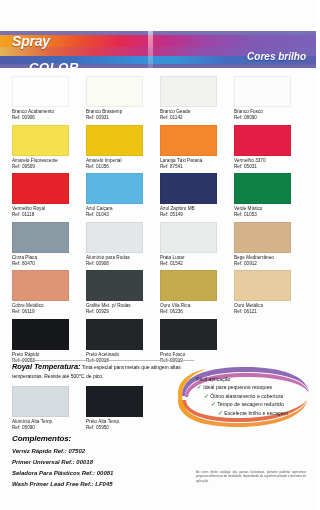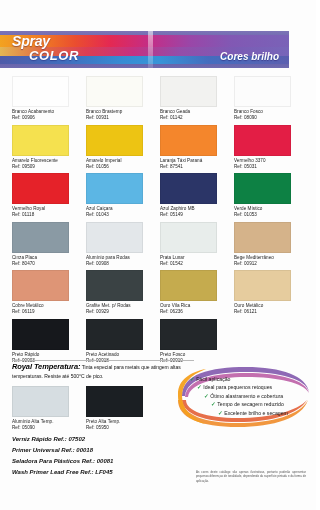--- a/index.html
+++ b/index.html
@@ -22,21 +22,21 @@
     height: 510px;
     background: #fdfdfd;
     box-sizing: border-box;
   }
 
   
   .banner {
     position: absolute;
     left: 0;
     top: 31px;
-    width: 289px;
+    width: 316px;
     height: 37px;
     background:
       linear-gradient(90deg,
         rgba(255,150,20,0.95) 0%,
         rgba(255,80,40,0.95) 24%,
         rgba(235,30,70,0.95) 42%,
         rgba(150,40,150,0.9) 62%,
         rgba(120,70,170,0.85) 78%,
         rgba(110,90,175,0.8) 100%),
       linear-gradient(180deg, #6f63ae 0%, #5a5aa8 100%);
@@ -92,21 +92,21 @@
     color: #ffffff;
     letter-spacing: -0.2px;
     text-shadow: 0 1px 1px rgba(60,20,90,0.5);
   }
   .brand-color {
     font-size: 13px;
     font-weight: bold;
     font-style: italic;
     color: #ffffff;
     margin-left: 17px;
-    margin-top: 1px;
+    margin-top: 13px;
     letter-spacing: 0.6px;
     text-shadow: 0 1px 1px rgba(30,40,120,0.5);
   }
   .banner-tagline {
     position: absolute;
     right: 10px;
     top: 20px;
     font-size: 10px;
     font-weight: bold;
     font-style: italic;
@@ -403,20 +403,21 @@
     <div class="benefit-list">
         <div class="benefit" style="margin-left: 0px;"><span class="tick" style="color: rgb(43, 155, 74);">✓</span><span>Fácil aplicação</span></div>
         <div class="benefit" style="margin-left: 7px;"><span class="tick" style="color: rgb(43, 155, 74);">✓</span><span>Ideal para pequenos retoques</span></div>
         <div class="benefit" style="margin-left: 14px;"><span class="tick" style="color: rgb(43, 155, 74);">✓</span><span>Ótimo alastramento e cobertura</span></div>
         <div class="benefit" style="margin-left: 21px;"><span class="tick" style="color: rgb(43, 155, 74);">✓</span><span>Tempo de secagem reduzido</span></div>
         <div class="benefit" style="margin-left: 28px;"><span class="tick" style="color: rgb(43, 155, 74);">✓</span><span>Excelente brilho e secagem</span></div>
       </div>
   </div>
 
   <div class="complementos">
+    <div class="comp-title">Complementos:</div>
     <div id="comp-list">
         <div class="comp-item">Verniz Rápido Ref.: 07502</div>
         <div class="comp-item">Primer Universal Ref.: 00018</div>
         <div class="comp-item">Seladora Para Plásticos Ref.: 00081</div>
         <div class="comp-item">Wash Primer Lead Free Ref.: LF045</div>
       </div>
   </div>
 
   <div class="fineprint">As cores deste catálogo são apenas ilustrativas, portanto poderão apresentar pequenas diferenças de tonalidade, dependendo da superfície pintada e da forma de aplicação.</div>
 

